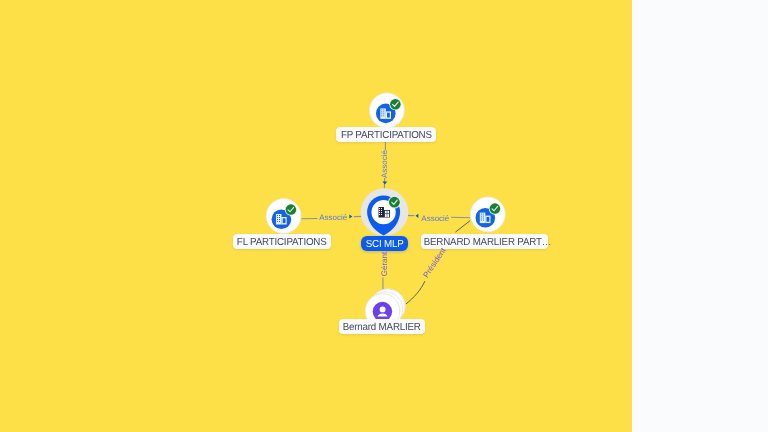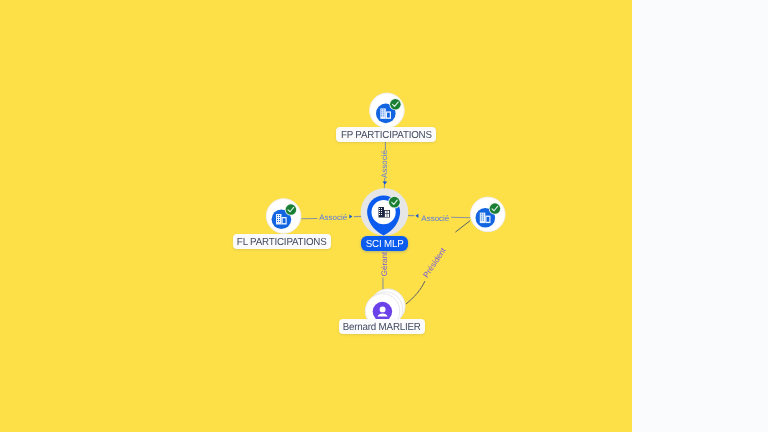--- a/index.html
+++ b/index.html
@@ -119,20 +119,21 @@
           <rect x="3" y="5" width="1" height="1"></rect>
         <rect x="1" y="7" width="1" height="1"></rect>
           <rect x="3" y="7" width="1" height="1"></rect>
         <rect x="6.7" y="4.3" width="2.8" height="4.8"></rect>
       </g>
     </g>
     <circle cx="28.899999999999977" cy="15.599999999999994" r="6.1" fill="#e7f5ea"></circle>
     <circle cx="28.899999999999977" cy="15.599999999999994" r="5.25" fill="#1b7e35"></circle>
     <path d="M26.05 15.85 L28.05 17.75 L31.65 13.45" stroke="#ddf2e2" stroke-width="1.15" fill="none" stroke-linecap="round" stroke-linejoin="round"></path>
   </svg>
+  <div class="nlabel" style="left:421.2px;top:234.2px;width:126.6px"><span>BERNARD MARLIER PART…</span></div>
 
   <svg class="node" style="left:356px;top:184px" width="60" height="56" viewBox="0 0 60 56">
     <circle cx="28.5" cy="28" r="23.8" fill="#e6e6e6"></circle>
     <g transform="translate(27.6,28)">
       <path d="M -16.5 0 A 16.5 16.5 0 1 1 16.5 0 C 16.5 8.0 10.75 18.55 0 23.4 C -10.75 18.55 -16.5 8.0 -16.5 0 Z" fill="#0b5bee"></path>
       <circle cx="0" cy="0.2" r="12.1" fill="#fff"></circle>
       <g transform="translate(-0.6,0)">
         <path fill="#1e2742" d="M-4.5 -5 h5.5 v10.5 h-5.5 z"></path>
         <path fill="#1e2742" d="M1 -2 h6 v7.5 h-6 z"></path>
         <g fill="#ffffff">

